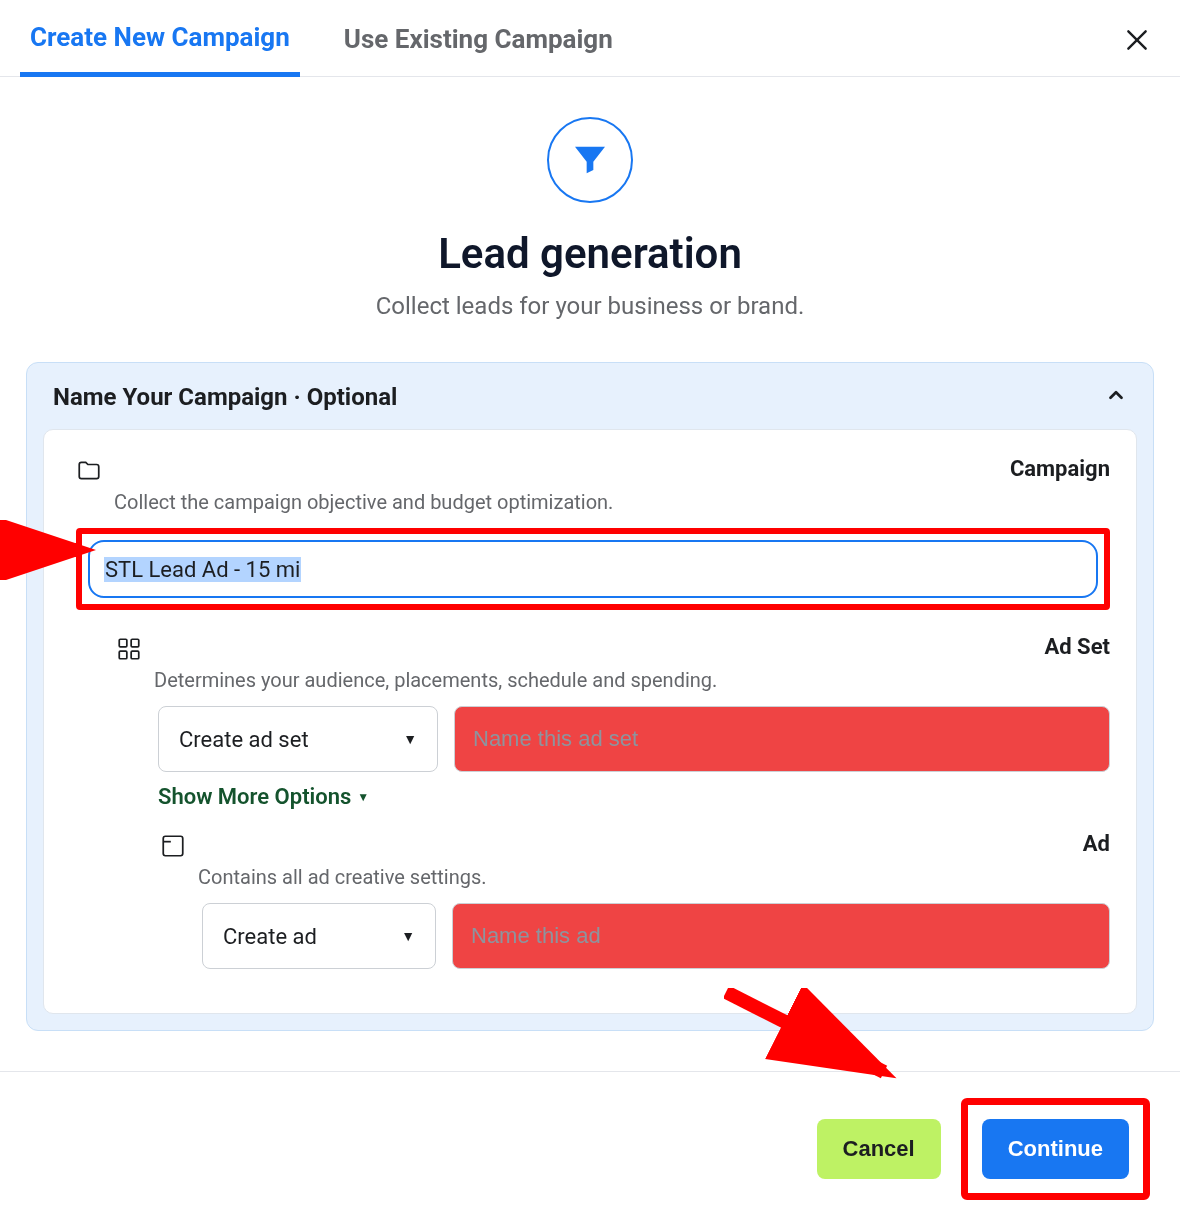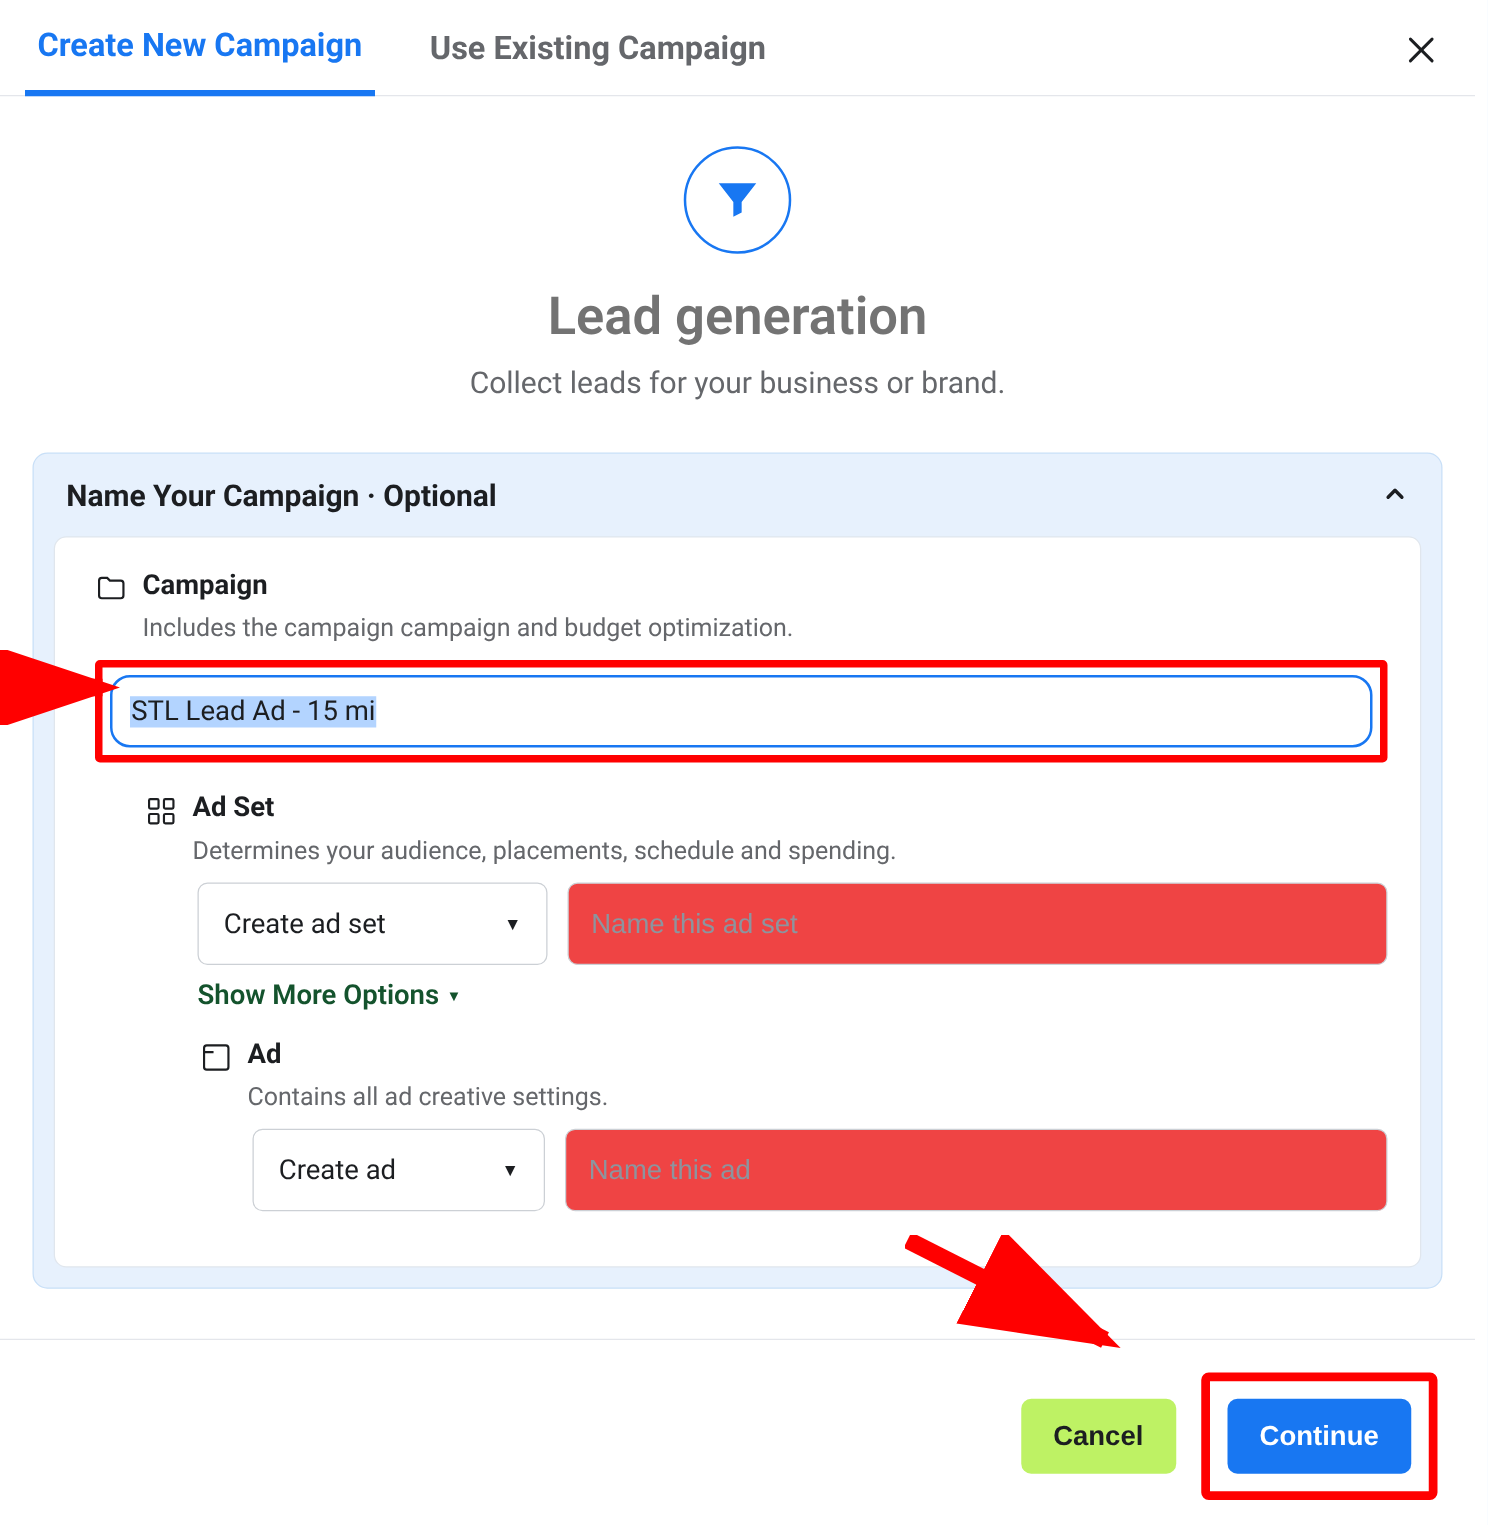--- a/index.html
+++ b/index.html
@@ -8,31 +8,31 @@
 
   
   .tabs { display: flex; align-items: center; padding: 8px 20px 0 20px; border-bottom: 1px solid #e4e6eb; position: relative; }
   .tab { font-size: 26px; font-weight: 700; padding: 14px 10px 20px 10px; margin-right: 34px; color: #65676b; cursor: pointer; }
   .tab.active { color: #1877f2; border-bottom: 5px solid #1877f2; margin-bottom: -1px; }
   .close-btn { margin-left: auto; font-size: 32px; font-weight: 500; color: #1c1e21; cursor: pointer; padding: 6px 10px; }
 
   
   .hero { text-align: center; padding: 40px 20px 30px 20px; }
   .hero-icon { width: 86px; height: 86px; border: 2px solid #1877f2; border-radius: 50%; display: inline-flex; align-items: center; justify-content: center; margin-bottom: 26px; }
-  .hero-title { font-size: 42px; font-weight: 600; color: #737373; margin-bottom: 14px; }
+  .hero-title { font-size: 42px; font-weight: 600; color: #0f172a; margin-bottom: 14px; }
   .hero-sub { font-size: 24px; color: #65676b; }
 
   
   .card-outer { margin: 12px 26px 40px 26px; background: #e7f1fd; border: 1px solid #c8dff7; border-radius: 12px; padding: 0; }
   .card-header { display: flex; align-items: center; justify-content: space-between; padding: 20px 26px 18px 26px; font-size: 24px; font-weight: 700; color: #1c1e21; }
   .card-header .chev { font-size: 18px; color: #1c1e21; }
   .card-body { background: #fff; margin: 0 16px 16px 16px; border: 1px solid #e0e6ed; border-radius: 10px; padding: 26px 26px 20px 26px; }
 
   .group { margin-bottom: 24px; padding-left: 4px; }
-  .group-row { display: flex; align-items: flex-start; }
+  .group-row { display: flex; align-items: flex-start; justify-content: space-between; }
   .group-icon { width: 30px; height: 30px; flex: 0 0 30px; margin-right: 10px; color: #1c1e21; display:flex; align-items:center; justify-content:center; }
   .group-head { font-size: 22px; font-weight: 700; color: #1c1e21; }
   .group-desc { font-size: 20px; color: #65676b; margin-top: 4px; margin-left: 40px; margin-bottom: 14px; }
 
   .campaign-name-wrap { position: relative; margin-left: 2px; }
   .red-box { border: 6px solid #f00; border-radius: 4px; padding: 6px; }
   .campaign-input { width: 100%; height: 58px; font-size: 22px; padding: 10px 14px; border: 2px solid #1877f2; border-radius: 16px; outline: none; background: #fff; }
   .campaign-input-inner { display: flex; align-items: center; height: 100%; }
   .sel-text { background: #b3d4ff; color: #1c1e21; padding: 0 1px; }
 
@@ -105,21 +105,21 @@
 
       <div class="group">
         <div class="group-row">
           <span class="group-icon folder-icon">
             <svg width="26" height="26" viewBox="0 0 24 24" fill="none" stroke="#1c1e21" stroke-width="1.6">
                 <path d="M3 6a2 2 0 0 1 2-2h4l2 2h8a2 2 0 0 1 2 2v9a2 2 0 0 1-2 2H5a2 2 0 0 1-2-2V6z"></path>
               </svg>
           </span>
           <span class="group-head">Campaign</span>
         </div>
-        <div class="group-desc">Includes the campaign campaign and budget optimization.</div>
+        <div class="group-desc">Collect the campaign objective and budget optimization.</div>
 
         <div class="campaign-name-wrap">
           <div class="red-box">
             <div class="campaign-input">
               <div class="campaign-input-inner">
                   <span class="sel-text">STL Lead Ad - 15 mi</span>
                 </div>
             </div>
           </div>
         </div>

